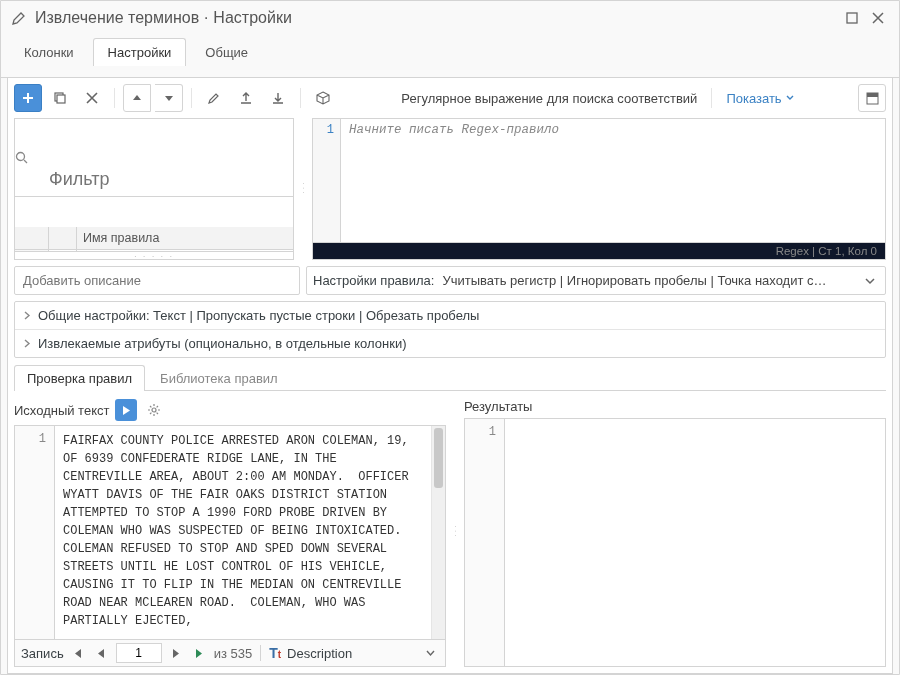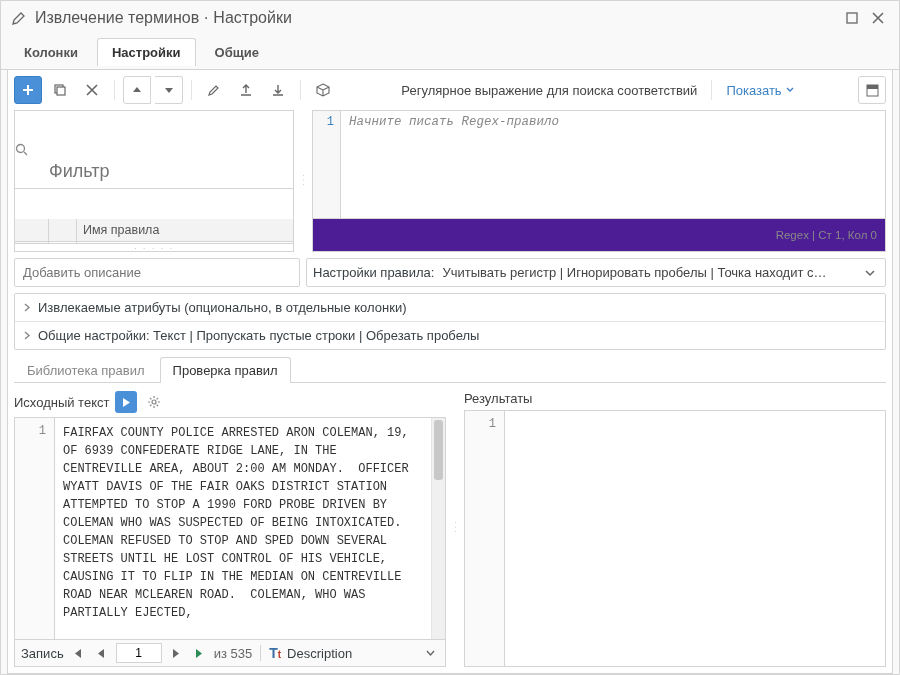--- a/index.html
+++ b/index.html
@@ -46,23 +46,22 @@
     padding: 6px 10px 4px 10px;
     color: #555;
   }
   .titlebar .t-icon { margin-right:8px; color:#666;}
   .titlebar .title { font-size:16px; flex:1; }
   .titlebar .win-btn { width:22px; height:22px; display:flex; align-items:center; justify-content:center; color:#666; cursor:pointer; margin-left:4px;}
   
   .tabs {
     display:flex;
     border-bottom:1px solid var(--border);
-    padding: 4px 8px 4px 8px;
+    padding: 4px 8px 12px 8px;
     gap: 4px;
-    font-weight: bold;
   }
   .tab {
     padding: 6px 14px;
     color:#555;
     cursor:pointer;
     border:1px solid transparent;
     border-bottom:none;
     position:relative;
     top:1px;
   }
@@ -144,21 +143,21 @@
   .cursor-hand {
     position:absolute; left:10px; top:12px; pointer-events:none; font-size:15px; color:#000;
   }
   .dots-handle { height:8px; border-top:1px solid var(--border); text-align:center; color:#bbb; font-size:8px; letter-spacing:2px;}
   .vsplit { width:6px; display:flex; align-items:center; justify-content:center; color:#bbb; cursor:col-resize; font-size:8px; writing-mode:vertical-rl; letter-spacing:2px;}
 
   .right-pane { flex:1; display:flex; flex-direction:column; border:1px solid var(--border); }
   .regex-editor { flex:1; display:flex; background:#fff; }
   .regex-gutter { width:28px; background:#f7f7f7; border-right:1px solid var(--border); text-align:right; padding:4px 6px; color: var(--accent); font-family:var(--mono); font-size:12px;}
   .regex-text { flex:1; padding:4px 8px; font-family:var(--mono); font-style:italic; color:#888; font-size:12.5px;}
-  .regex-status { border-top:1px solid var(--border); text-align:right; padding:10px 8px; font-size:11.5px; color:#888; background:#4c1d95;}
+  .regex-status { border-top:1px solid var(--border); text-align:right; padding:2px 8px; font-size:11.5px; color:#888; background:#0f172a;}
 
   .desc-row input {
     width:100%; border:1px solid var(--border); padding:6px 8px; font-size:13px; color:#444; border-radius:2px; background:#fff;
   }
   .desc-split { display:flex; gap:6px; }
   .desc-split .left { width:286px; }
   .desc-split .right { flex:1; display:flex; align-items:center; gap:8px; border:1px solid var(--border); padding:3px 6px; border-radius:2px; background:#fff;}
   .rule-opts { flex:1; display:flex; align-items:center; gap:6px; min-width:0; }
   .rule-opts .opts-text { flex:1; white-space:nowrap; overflow:hidden; text-overflow:ellipsis; color:#444;}
   .dd-caret { color:#888; cursor:pointer; padding:0 4px;}
@@ -394,35 +393,35 @@
       </div>
     </div>
 
     <div class="accordion">
       <div class="acc-item">
         <span class="chev">
           <svg width="9" height="9" viewBox="0 0 9 9">
               <path d="M2 1l4 3.5L2 8" fill="none" stroke="#888" stroke-width="1.4"></path>
             </svg>
         </span>
-        <span>Извлекаемые атрибуты (опционально, в отдельные колонки)</span>
+        <span>Общие настройки: Текст | Пропускать пустые строки | Обрезать пробелы</span>
       </div>
       <div class="acc-item">
         <span class="chev">
           <svg width="9" height="9" viewBox="0 0 9 9">
               <path d="M2 1l4 3.5L2 8" fill="none" stroke="#888" stroke-width="1.4"></path>
             </svg>
         </span>
-        <span>Общие настройки: Текст | Пропускать пустые строки | Обрезать пробелы</span>
+        <span>Извлекаемые атрибуты (опционально, в отдельные колонки)</span>
       </div>
     </div>
 
     <div class="subtabs">
+      <div class="subtab active">Проверка правил</div>
       <div class="subtab">Библиотека правил</div>
-      <div class="subtab active">Проверка правил</div>
     </div>
 
     <div class="preview-row">
 
       <div class="preview-col left">
         <div class="prev-head">
           <span>Исходный текст</span>
           <span class="play-btn">
             <svg width="9" height="9" viewBox="0 0 9 9">
                 <path d="M1 0l7 4.5L1 9z" fill="#fff"></path>

